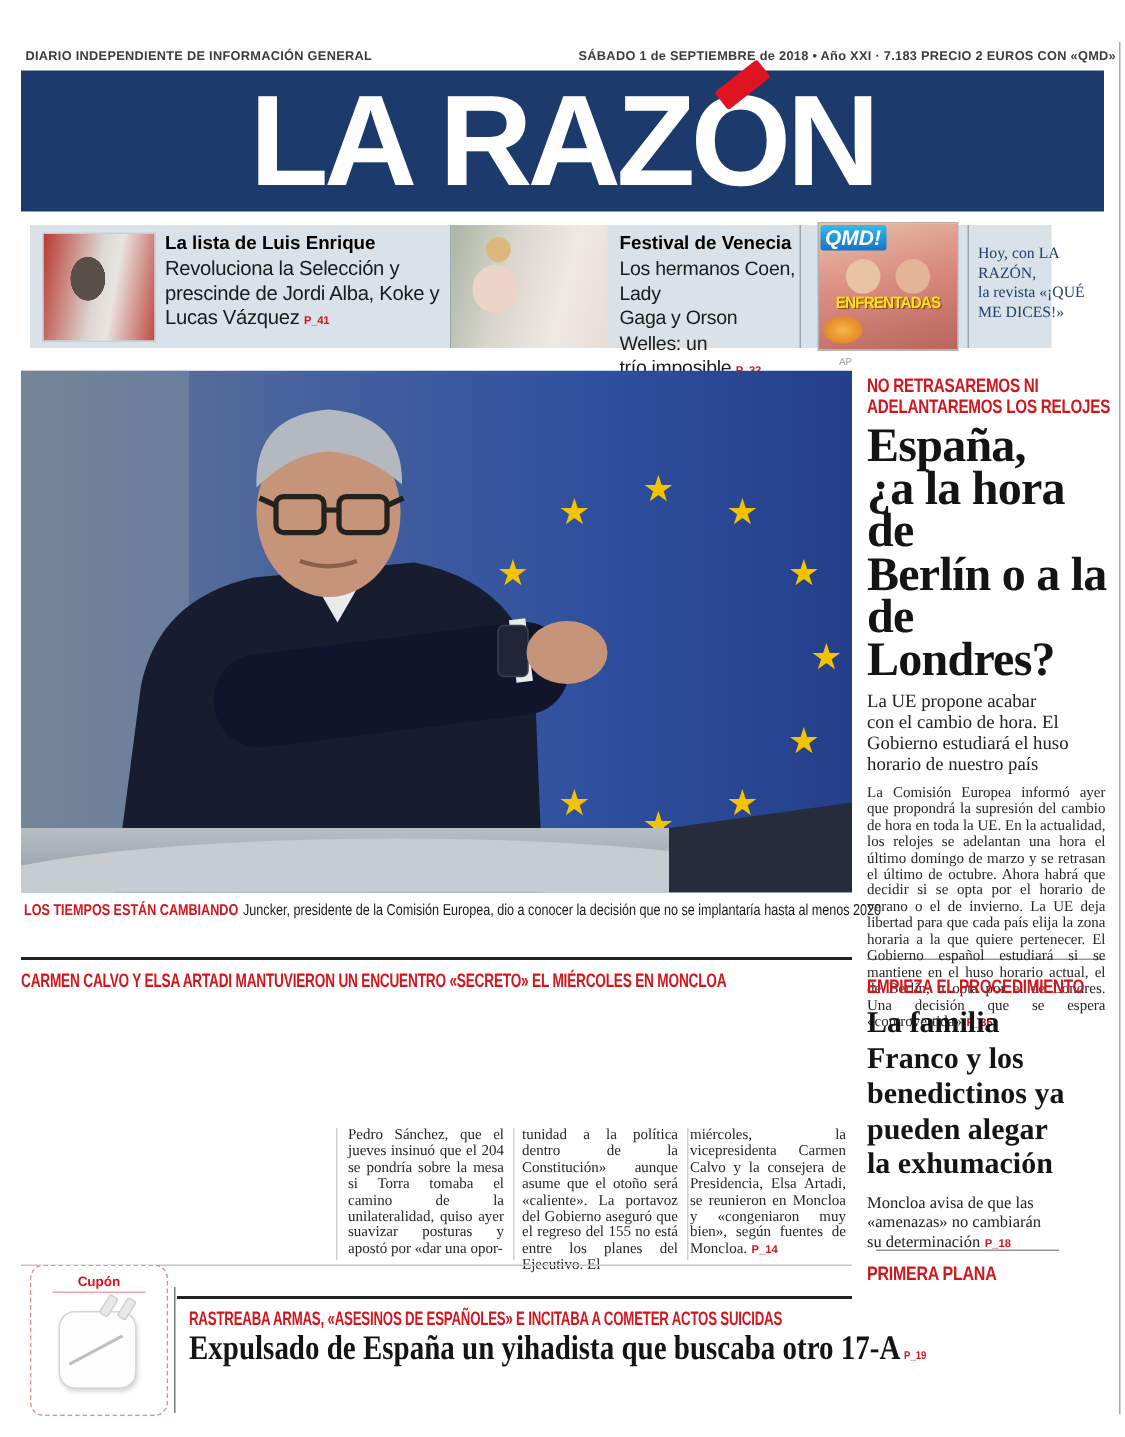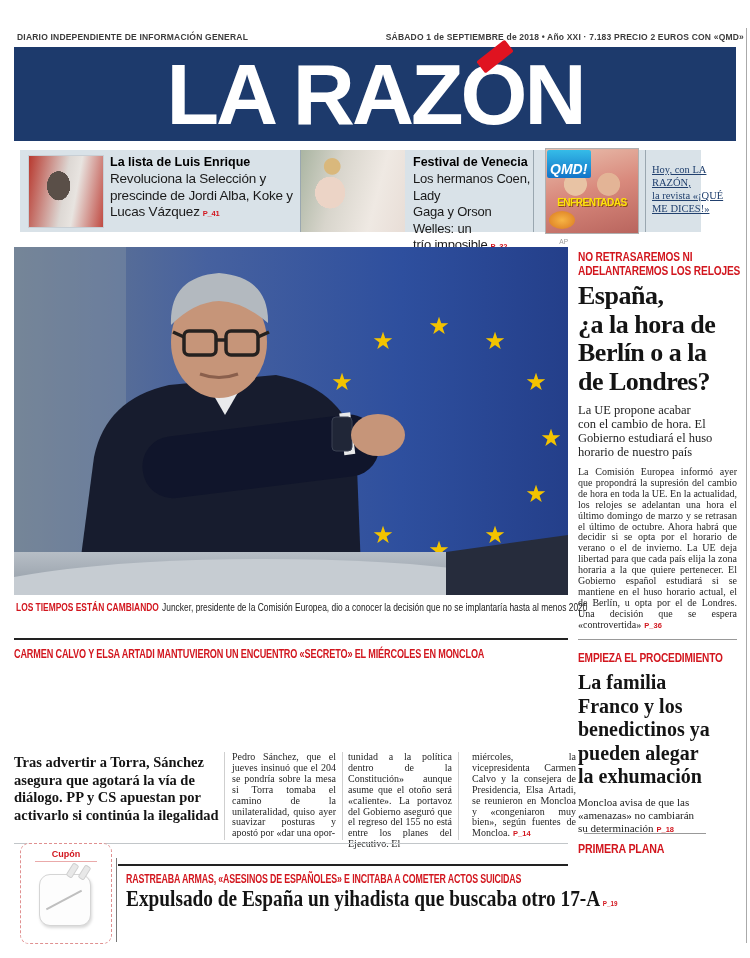--- a/index.html
+++ b/index.html
@@ -10,42 +10,42 @@
   .masthead-bar{background:#1d3a6c;}
   .masthead-text{width:100%;text-align:center;color:#fff;font:700 86px/92px "Liberation Sans",sans-serif;
                  letter-spacing:-3px;white-space:nowrap;}
   .o-wrap{position:relative;display:inline-block;}
   .o-accent{position:absolute;left:16px;top:1px;width:36px;height:15px;background:#e01320;
             transform:rotate(-38deg);border-radius:2px;}
   .teaser-band{background:#d9e2e8;}
   .vline{background:#9aa7b0;width:1px;}
   .tkick{color:#000000;font:700 12.5px "Liberation Sans",sans-serif;white-space:nowrap;}
   .ttext{font:400 13.5px/16.5px "Liberation Sans",sans-serif;color:#1a1a1a;white-space:pre-line;letter-spacing:-.2px;}
-  .ttext3{font:400 10.5px/13px "Liberation Serif",serif;color:#21406e;white-space:pre-line;text-decoration:underline;}
+  .ttext3{font:400 10.5px/13px "Liberation Serif",serif;color:#21406e;white-space:pre-line;}
   .pageref{color:#d2161e;font:700 7.5px "Liberation Sans",sans-serif;white-space:nowrap;margin-left:3px;}
   .kick{color:#d2161e;font:700 13px "Liberation Sans",sans-serif;letter-spacing:-.2px;
         transform-origin:0 50%;white-space:nowrap;}
   .kickwrap{color:#d2161e;font:700 13px/13.5px "Liberation Sans",sans-serif;letter-spacing:-.2px;
         transform-origin:0 0;}
   .serifH{font-family:"Liberation Serif",serif;font-weight:700;color:#141414;white-space:pre-line;}
   .stand{font:400 12.5px/14px "Liberation Serif",serif;color:#222;white-space:pre-line;}
   .bodytxt{font:400 10px/10.9px "Liberation Serif",serif;color:#262626;text-align:justify;}
   .caption{white-space:nowrap;transform:scaleX(.8);transform-origin:0 50%;font:400 10.5px "Liberation Sans",sans-serif;color:#1a1a1a;}
   .caption b{color:#d2161e;font-weight:700;margin-right:4px;}
   .hline{background:#222;}
   .hline-light{background:#c2c6c9;}
   .credit{font:400 6.5px "Liberation Sans",sans-serif;color:#999;}
   
   .mag{background:
         radial-gradient(circle at 32% 42%, #e8c3a4 0 14%, rgba(0,0,0,0) 15%),
         radial-gradient(circle at 68% 42%, #e3b496 0 14%, rgba(0,0,0,0) 15%),
         linear-gradient(165deg,#e9c0ae 0%,#d98a7d 48%,#b9655e 100%);
        border:1px solid #b0b0b0;}
   .mag-logo{position:absolute;top:1px;left:1px;background:linear-gradient(#35bce8,#1274c8);
-            color:#fff;font:italic 700 14px "Liberation Sans",sans-serif;padding:11px 4px 1px 3px;border-radius:2px;}
+            color:#fff;font:italic 700 14px "Liberation Sans",sans-serif;padding:0 4px 1px 3px;border-radius:2px;}
   .mag-head{position:absolute;top:47px;left:0;width:100%;text-align:center;color:#ffe30a;
             font:700 11px "Liberation Sans",sans-serif;letter-spacing:-.6px;transform:scaleX(.92);
             text-shadow:1px 1px 0 #8a4a1a;}
   .mag-blob{position:absolute;left:3px;bottom:4px;width:26px;height:18px;border-radius:50%;
             background:radial-gradient(#f7b545,#d97820);}
   
   .coupon{border:1.5px dashed #e09090;border-radius:9px;background:#fff;}
   .coupon-label{color:#d2161e;font:700 9px "Liberation Sans",sans-serif;text-align:center;margin-top:5px;}
   .coupon-sub{height:3px;margin:2px 14px 0 14px;border-top:1px solid #eaaaaa;}
   .plug{position:absolute;left:18px;top:30px;width:50px;height:50px;background:#fdfdfd;
@@ -166,42 +166,38 @@
 
   <div class="abs caption" style="left:16px;top:601px;">
     <b>LOS TIEMPOS ESTÁN CAMBIANDO</b><span>Juncker, presidente de la Comisión Europea, dio a conocer la decisión que no se implantaría hasta al menos 2020</span>
   </div>
 
   <div class="abs hline" style="left:14px;top:638px;width:554px;height:2px;"></div>
   <div class="abs" style="left:578px;top:639px;width:159px;height:1px;background:#999;"></div>
 
   <div class="abs" style="left:578px;top:250px;width:160px;">
     <div class="kickwrap" style="width:210px;transform:scaleX(.78);">NO RETRASAREMOS NI ADELANTAREMOS LOS RELOJES</div>
-    <div class="serifH" style="font-size:26px;line-height:28.5px;margin-top:5px;letter-spacing:-.5px;">España,
+    <div class="serifH" style="font-size:32px;line-height:28.5px;margin-top:5px;letter-spacing:-.5px;">España,
 ¿a la hora de
 Berlín o a la
 de Londres?</div>
     <div class="stand" style="margin-top:7px;">La UE propone acabar
 con el cambio de hora. El
 Gobierno estudiará el huso
 horario de nuestro país</div>
     <div class="bodytxt" style="margin-top:8px;width:159px;"><span>La Comisión Europea informó ayer que propondrá la supresión del cambio de hora en toda la UE. En la actualidad, los relojes se adelantan una hora el último domingo de marzo y se retrasan el último de octubre. Ahora habrá que decidir si se opta por el horario de verano o el de invierno. La UE deja libertad para que cada país elija la zona horaria a la que quiere pertenecer. El Gobierno español estudiará si se mantiene en el huso horario actual, el de Berlín, u opta por el de Londres. Una decisión que se espera «controvertida»</span><span class="pageref">P_36</span></div>
   </div>
 
   <div class="abs kick" style="left:14px;top:646px;transform:scaleX(.7);">CARMEN CALVO Y ELSA ARTADI MANTUVIERON UN ENCUENTRO «SECRETO» EL MIÉRCOLES EN MONCLOA</div>
-  <div class="abs serifH" style="left:14px;top:754px;width:210px;font-size:14.5px;line-height:17.5px;font-weight:700;">Tras advertir a Torra, Sánchez
-asegura que agotará la vía de
-diálogo. PP y CS apuestan por
-activarlo si continúa la ilegalidad</div>
   <div class="abs" style="left:224px;top:752px;width:1px;height:88px;background:#cfcfcf;"></div>
   <div class="abs" style="left:342px;top:752px;width:1px;height:88px;background:#cfcfcf;"></div>
   <div class="abs" style="left:458px;top:752px;width:1px;height:88px;background:#cfcfcf;"></div>
   <div class="abs bodytxt" style="left:232px;top:752px;width:104px;">Pedro Sánchez, que el jueves insinuó que el 204 se pondría sobre la mesa si Torra tomaba el camino de la unilateralidad, quiso ayer suavizar posturas y apostó por «dar una opor-</div>
   <div class="abs bodytxt" style="left:348px;top:752px;width:104px;">tunidad a la política dentro de la Constitución» aunque asume que el otoño será «caliente». La portavoz del Gobierno aseguró que el regreso del 155 no está entre los planes del Ejecutivo. El</div>
-  <div class="abs bodytxt" style="left:472px;top:752px;width:104px;"><span>miércoles, la vicepresidenta Carmen Calvo y la consejera de Presidencia, Elsa Artadi, se reunieron en Moncloa y «congeniaron muy bien», según fuentes de Moncloa.</span><span class="pageref">P_14</span></div>
+  <div class="abs bodytxt" style="left:460px;top:752px;width:104px;"><span>miércoles, la vicepresidenta Carmen Calvo y la consejera de Presidencia, Elsa Artadi, se reunieron en Moncloa y «congeniaron muy bien», según fuentes de Moncloa.</span><span class="pageref">P_14</span></div>
 
   <div class="abs hline-light" style="left:14px;top:843px;width:554px;height:1px;"></div>
   <div class="abs hline" style="left:118px;top:864px;width:450px;height:2px;"></div>
   <div class="abs" style="left:116px;top:858px;width:1px;height:84px;background:#777;"></div>
 
   <div class="abs coupon" style="left:20px;top:843px;width:90px;height:99px;">
     <div class="coupon-label">Cupón</div>
     <div class="coupon-sub"></div>
     <div class="plug">
       <div class="prong" style="right:2px;top:-10px;transform:rotate(32deg);"></div>

